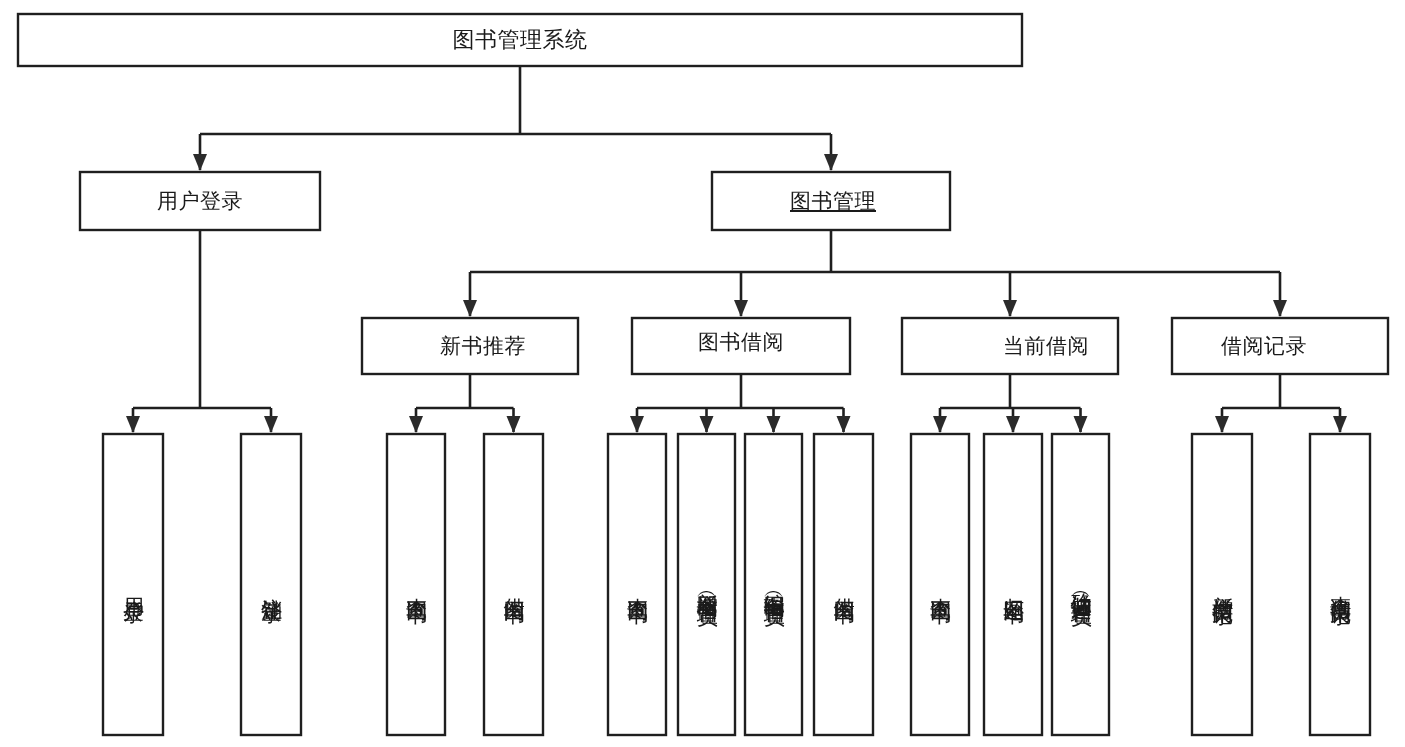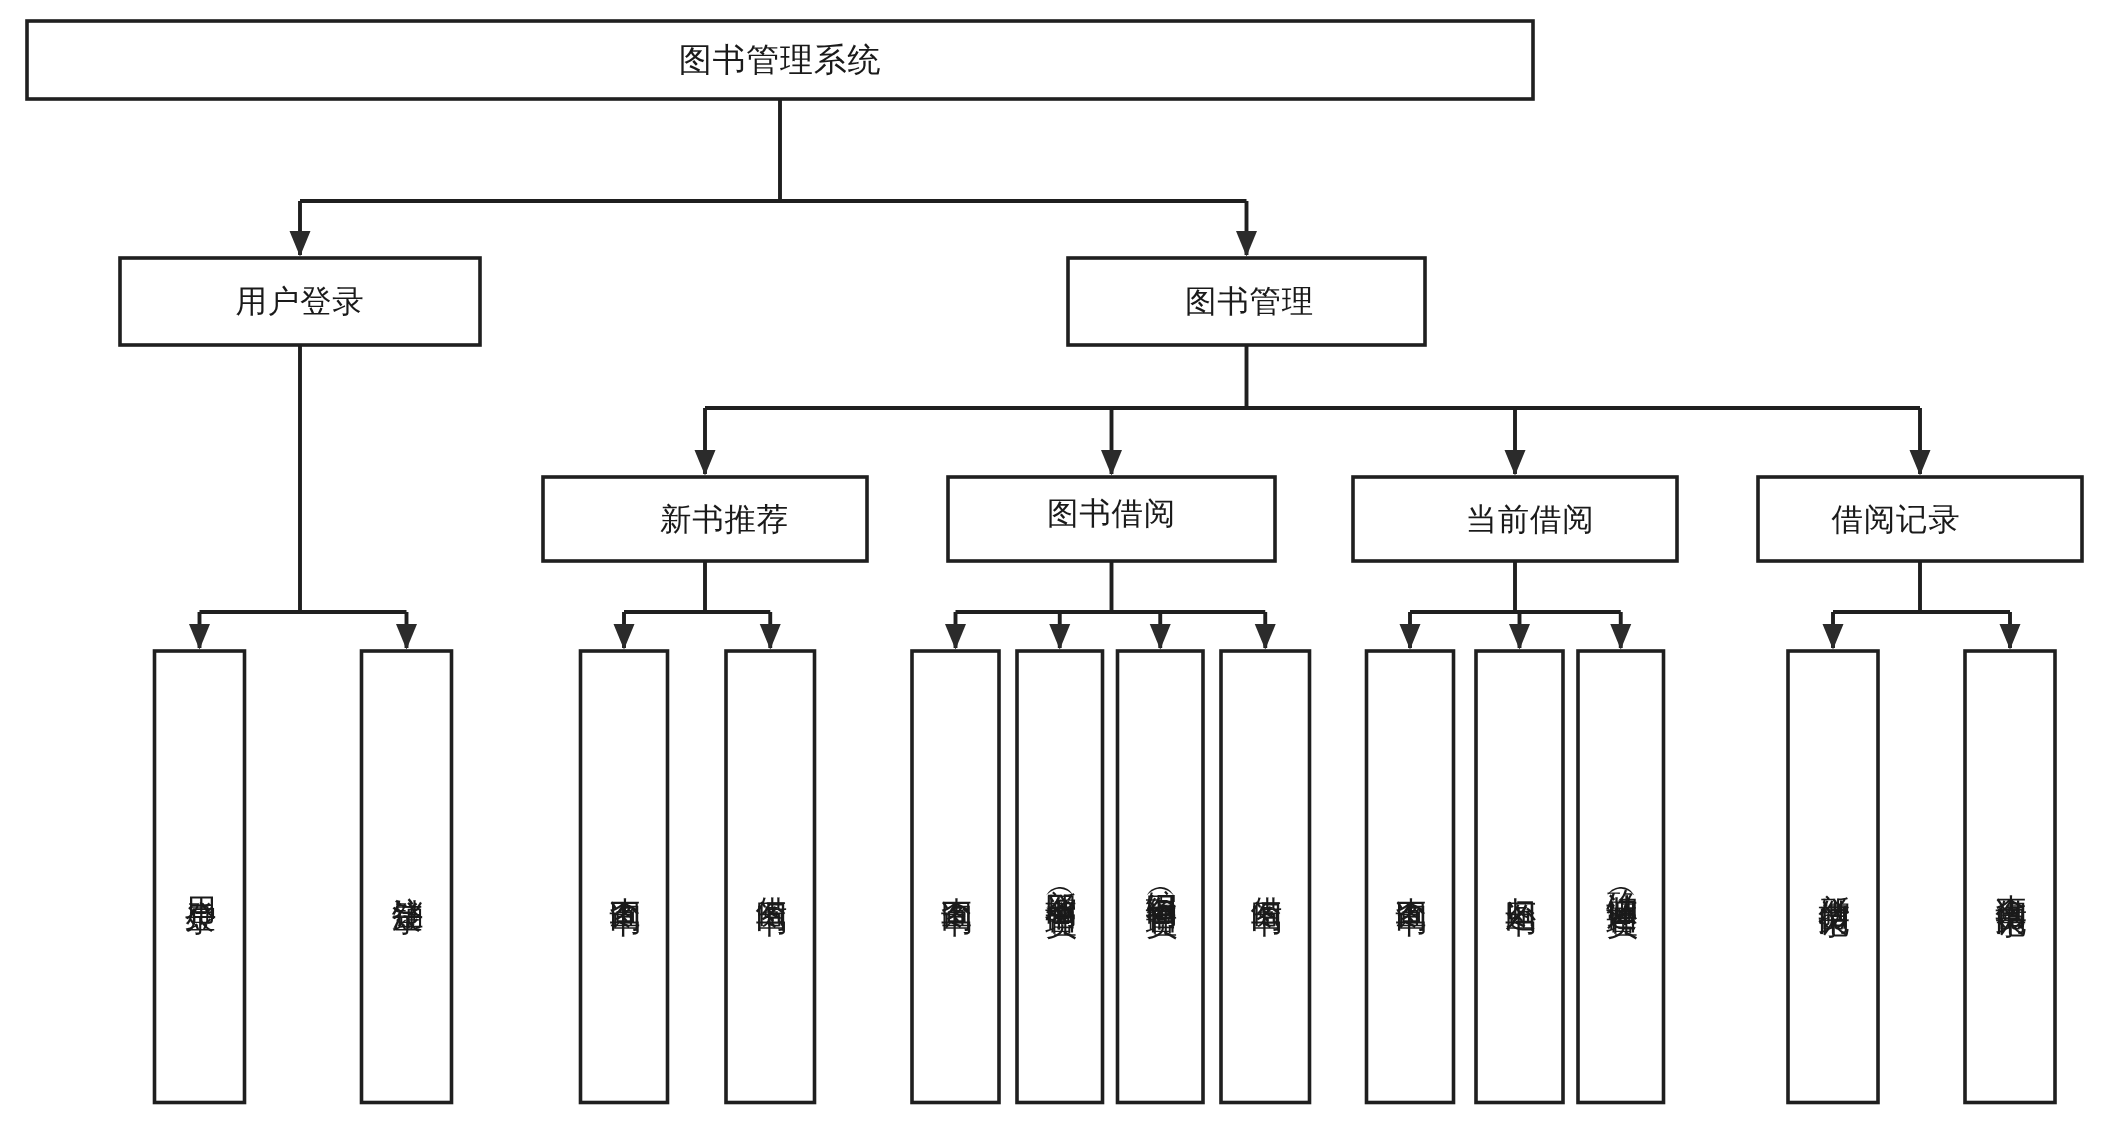--- a/index.html
+++ b/index.html
@@ -157,24 +157,24 @@
         <rect x="984" y="434" width="58" height="301" class="box-rect" rx="0"></rect>
         <rect x="1052" y="434" width="57" height="301" class="box-rect" rx="0"></rect>
         <rect x="1192" y="434" width="60" height="301" class="box-rect" rx="0"></rect>
         <rect x="1310" y="434" width="60" height="301" class="box-rect" rx="0"></rect>
       </g>
   </svg>
 
   <div id="labels">
       <div class="node-label root" style="left: 18px; top: 14px; width: 1004px; height: 52px;">图书管理系统</div>
       <div class="node-label" style="left: 80px; top: 172px; width: 240px; height: 58px;">用户登录</div>
-      <div class="node-label" style="left: 712px; top: 172px; width: 242px; height: 58px;">图书管理</div>
+      <div class="node-label" style="left: 712px; top: 172px; width: 242px; height: 58px; text-decoration: underline;">图书管理</div>
       <div class="node-label" style="left: 362px; top: 318px; width: 242px; height: 56px;">新书推荐</div>
       <div class="node-label" style="left: 632px; top: 318px; width: 218px; height: 48px;">图书借阅</div>
-      <div class="node-label" style="left: 902px; top: 318px; width: 236px; height: 56px;">当前借阅</div>
+      <div class="node-label" style="left: 928px; top: 318px; width: 236px; height: 56px;">当前借阅</div>
       <div class="node-label" style="left: 1172px; top: 318px; width: 184px; height: 56px;">借阅记录</div>
       <div class="leaf-label" style="left: 103px; top: 434px; width: 60px; height: 301px;">用户登录</div>
       <div class="leaf-label" style="left: 241px; top: 434px; width: 60px; height: 301px;">注销登录</div>
       <div class="leaf-label" style="left: 387px; top: 434px; width: 58px; height: 301px;">查询图书</div>
       <div class="leaf-label" style="left: 484px; top: 434px; width: 59px; height: 301px;">借阅图书</div>
       <div class="leaf-label" style="left: 608px; top: 434px; width: 58px; height: 301px;">查询图书</div>
       <div class="leaf-label" style="left: 678px; top: 434px; width: 57px; height: 301px;">新增图书（管理员）</div>
       <div class="leaf-label" style="left: 745px; top: 434px; width: 57px; height: 301px;">编辑图书（管理员）</div>
       <div class="leaf-label" style="left: 814px; top: 434px; width: 59px; height: 301px;">借阅图书</div>
       <div class="leaf-label" style="left: 911px; top: 434px; width: 58px; height: 301px;">查询图书</div>

